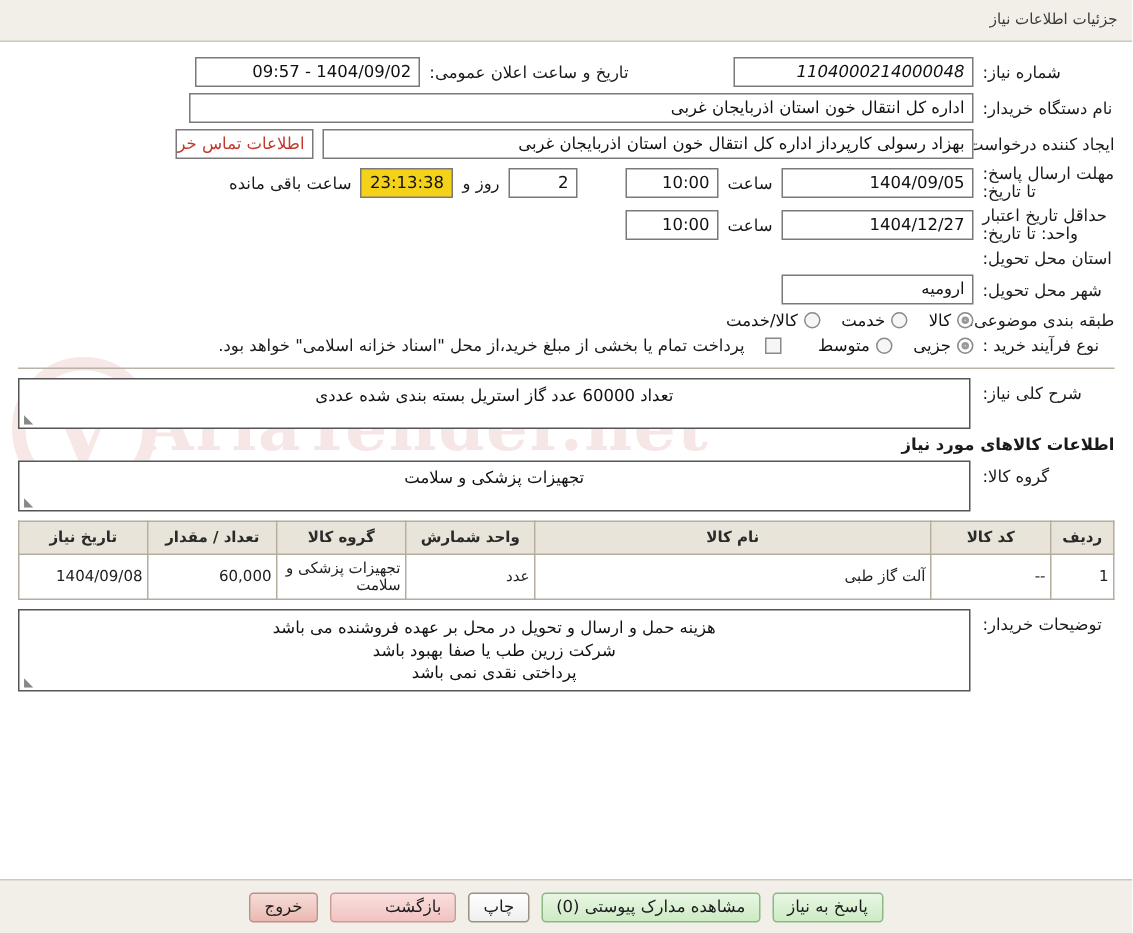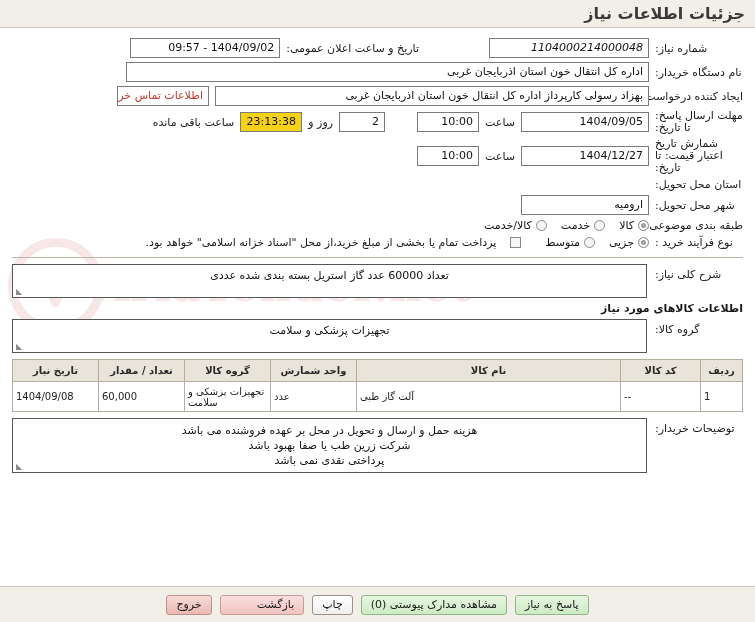--- a/index.html
+++ b/index.html
@@ -23,22 +23,22 @@
   .header {
     height: 28px;
     background: #f2efe9;
     border-bottom: 1px solid #cfc9bd;
     display: flex;
     align-items: center;
     justify-content: flex-start;
     padding: 0 10px;
   }
   .header-title {
-    font-size: 16px;
-    font-weight: bold;
+    font-size: 10px;
+    font-weight: normal;
     color: #3a3a3a;
   }
 
   
   .watermark {
     position: absolute;
     left: 0px;
     top: 230px;
     width: 420px;
     height: 120px;
@@ -193,21 +193,21 @@
     background: #e9e4d9;
     border: 1px solid #b5ae9f;
     height: 22px;
     font-weight: bold;
     color: #2a2a2a;
     padding: 2px 3px;
   }
   table.grid td {
     border: 1px solid #b5ae9f;
     height: 30px;
-    text-align: left;
+    text-align: right;
     padding: 2px 3px;
     color: #222;
     background: #fff;
   }
 
   
   .footer {
     position: absolute;
     bottom: 0; left: 0; right: 0;
     height: 36px;
@@ -278,21 +278,21 @@
       <div class="inp w-125">1404/09/05</div>
       <div class="small-lbl">ساعت</div>
       <div class="inp w-60">10:00</div>
       <div class="inp w-45" style="margin-right:26px">2</div>
       <div class="small-lbl">روز و</div>
       <div class="highlight w-60">23:13:38</div>
       <div class="small-lbl">ساعت باقی مانده</div>
     </div>
 
     <div class="row">
-      <div class="lbl lbl-w1" style="white-space:normal;line-height:12px">شمارش تاریخ اعتبار قیمت: تا تاریخ:</div>
+      <div class="lbl lbl-w1" style="white-space:normal;line-height:12px">حداقل تاریخ اعتبار واحد: تا تاریخ:</div>
       <div class="inp w-125">1404/12/27</div>
       <div class="small-lbl">ساعت</div>
       <div class="inp w-60">10:00</div>
     </div>
 
     <div class="row">
       <div class="lbl lbl-w1">استان محل تحویل:</div>
     </div>
 
     <div class="row">

